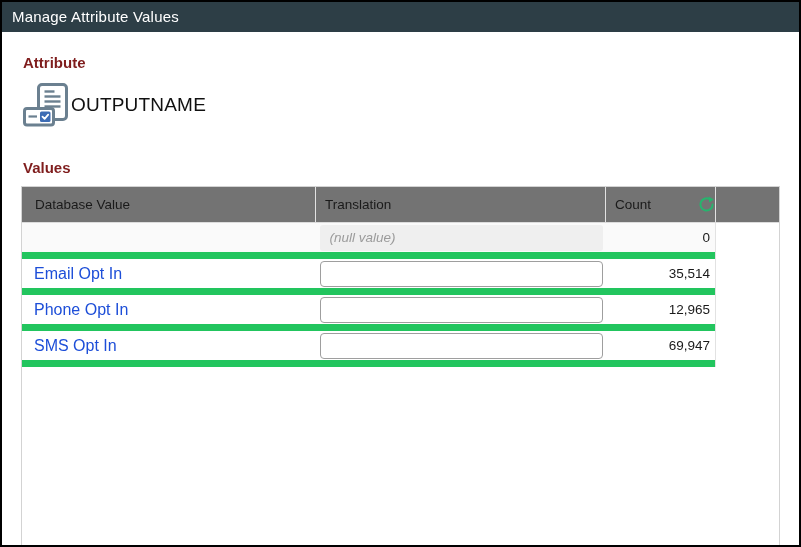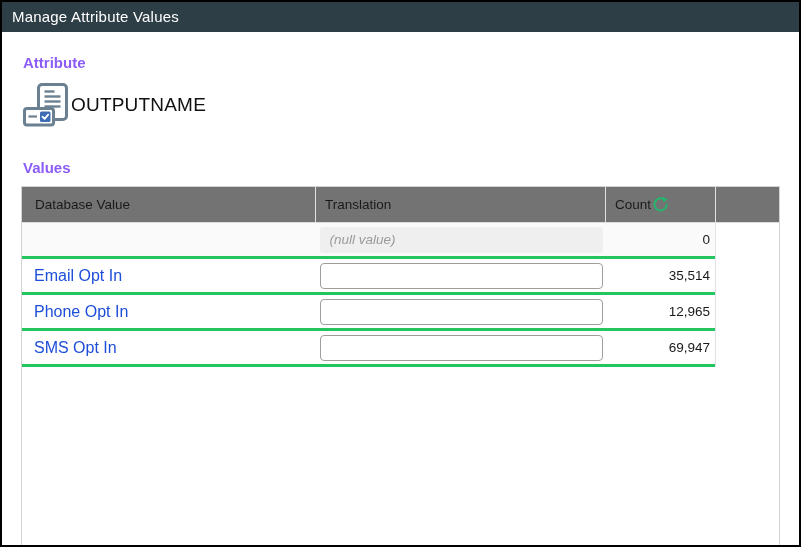--- a/index.html
+++ b/index.html
@@ -22,21 +22,21 @@
     font-size: 15px;
     font-weight: normal;
     line-height: 30px;
     padding-left: 10px;
     letter-spacing: 0.2px;
   }
 
   .content { padding: 0 19px; }
 
   .section-label {
-    color: #8b5cf6;
+    color: #7f1d1d;
     font-size: 15px;
     font-weight: 700;
     line-height: 16px;
   }
   .attribute-label { margin-top: 23px; margin-left: 2px; }
   .values-label   { margin-top: 32px; margin-left: 2px; }
 
   .attribute-row {
     display: flex;
     align-items: center;
@@ -69,39 +69,39 @@
   }
   .th {
     font-size: 13.5px;
     color: #1a1a1a;
     line-height: 35px;
     white-space: nowrap;
   }
   .th-db    { width: 294px; padding-left: 13px; border-right: 1px solid #e2e2e2; }
   .th-tr    { width: 290px; padding-left: 9px;  border-right: 1px solid #e2e2e2; }
   .th-count { width: 110px; padding-left: 9px;  border-right: 1px solid #e2e2e2;
-              display: flex; align-items: center; 
+              display: flex; align-items: center; justify-content: space-between;
               padding-right: 0; }
   .th-spacer { flex: 1; }
 
   .refresh-btn {
     width: 18px; height: 18px;
     display: inline-flex; align-items: center; justify-content: center;
     cursor: pointer;
   }
 
   .rows-wrap {
     width: 694px;
     border-right: 1px solid #e2e2e2;
   }
   .trow {
     display: flex;
     align-items: center;
     height: 36px;
-    border-bottom: 3px solid #22c55e;
+    border-bottom: 7px solid #22c55e;
     background: #fff;
   }
   .trow.null-row { background: #fafafa; }
   .c-db {
     width: 294px;
     padding-left: 12px;
     font-size: 16px;
     color: #1d4ed8;
     white-space: nowrap;
   }

